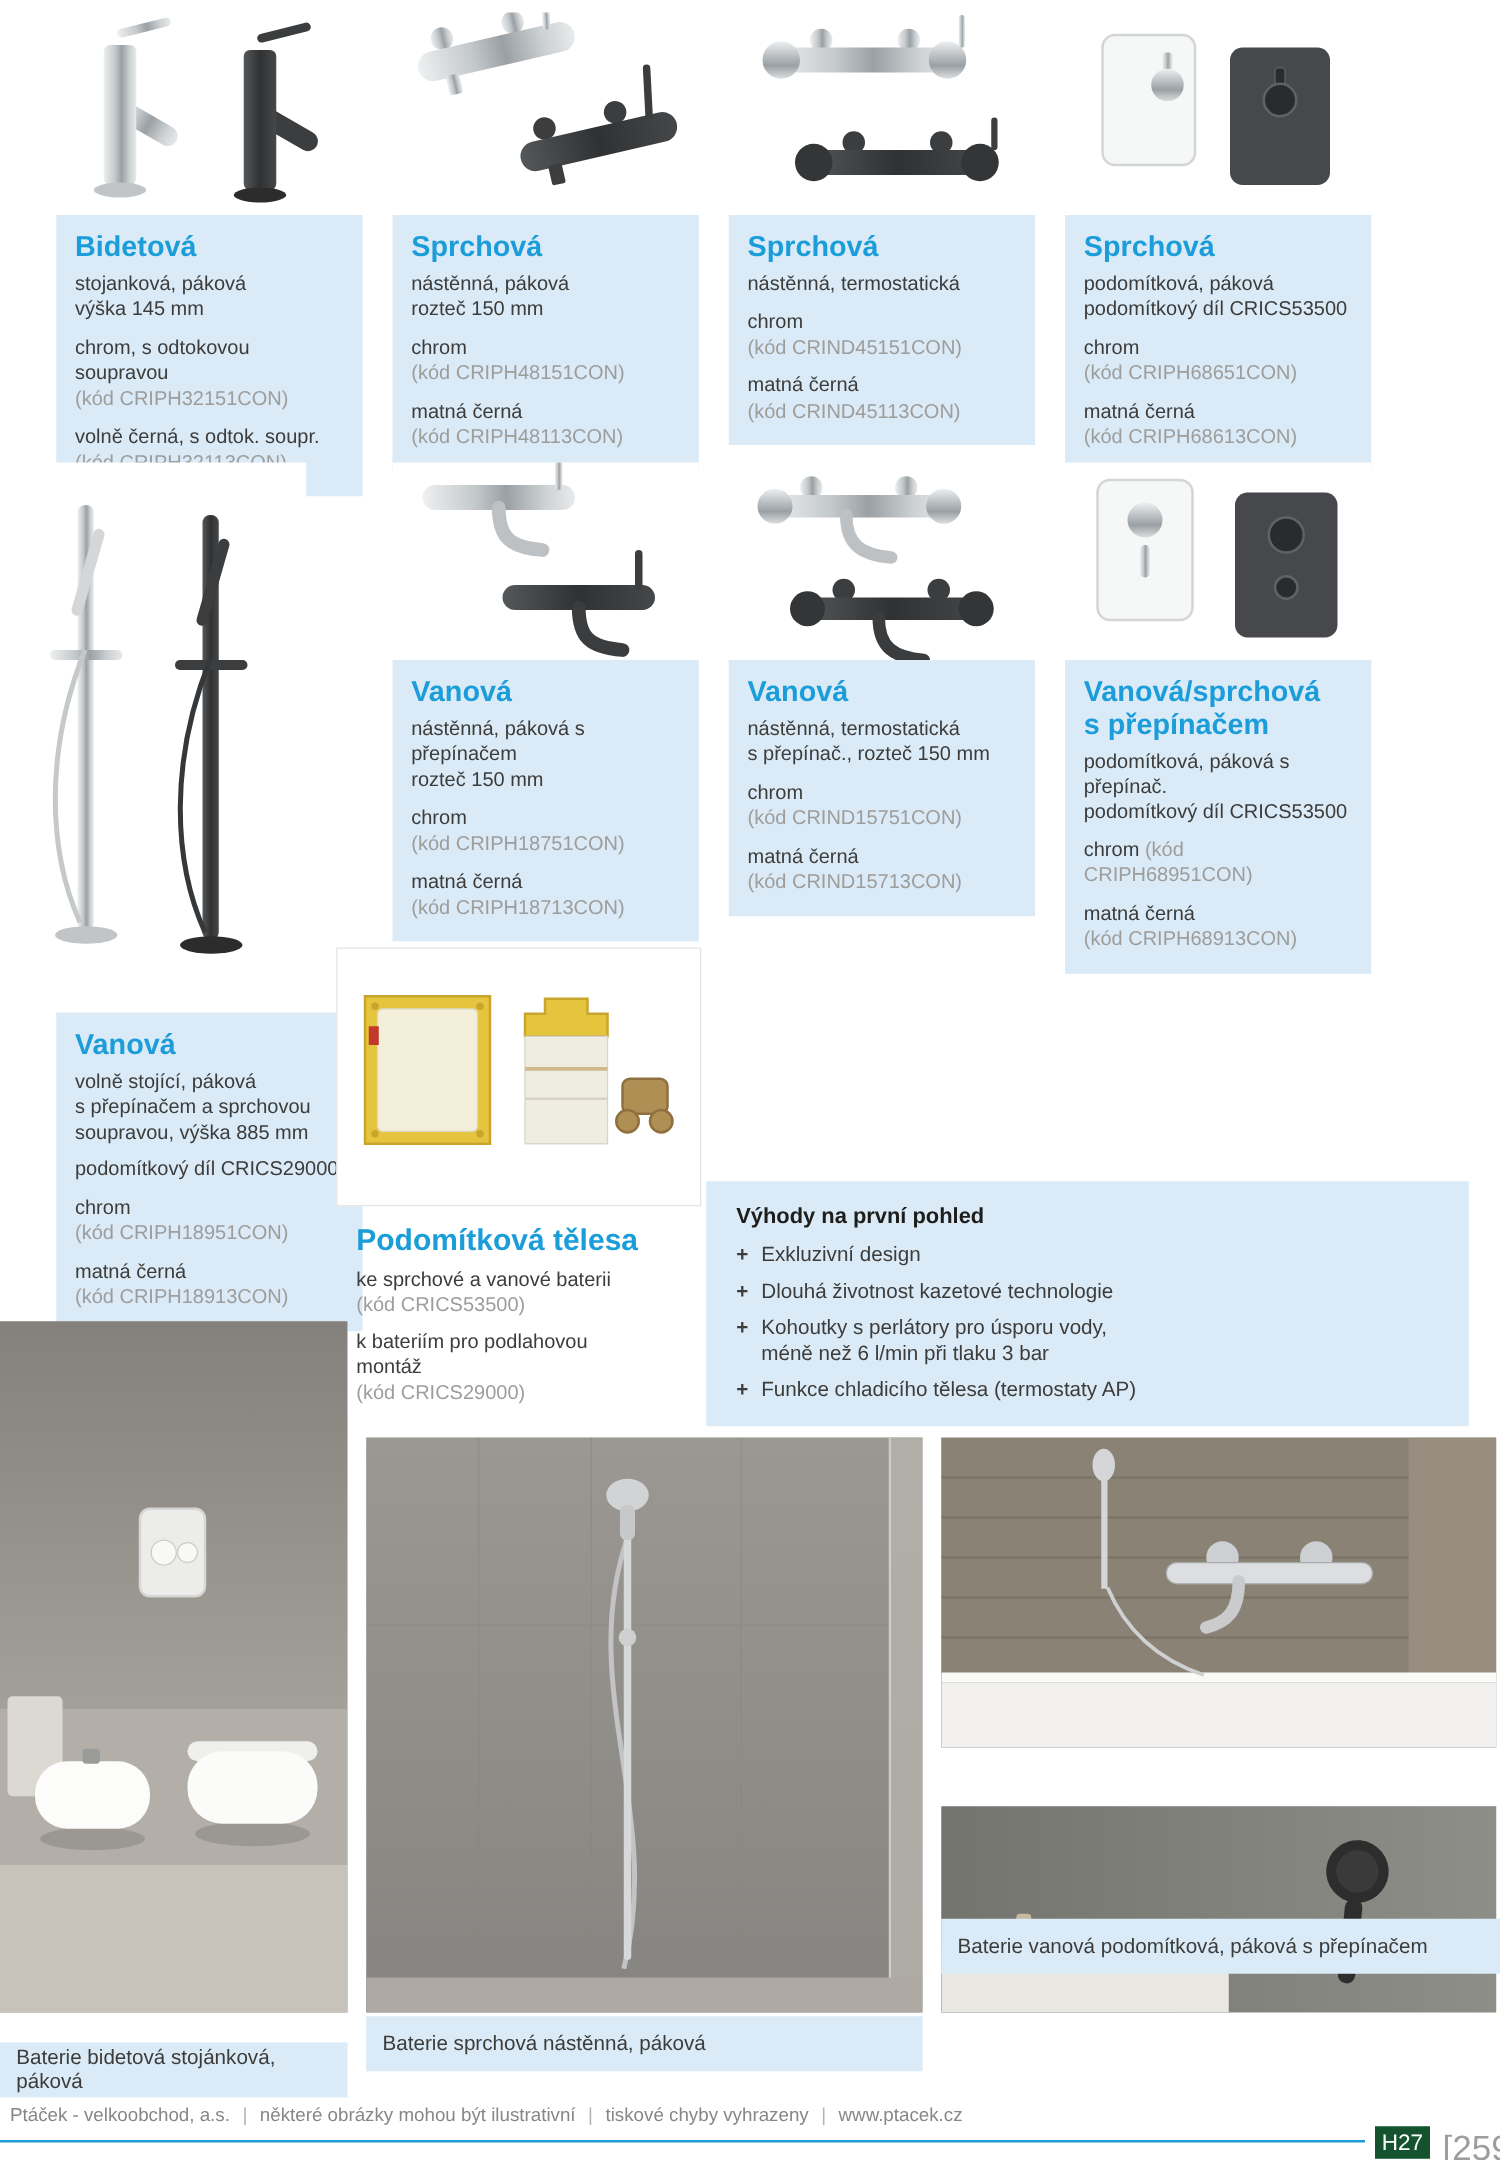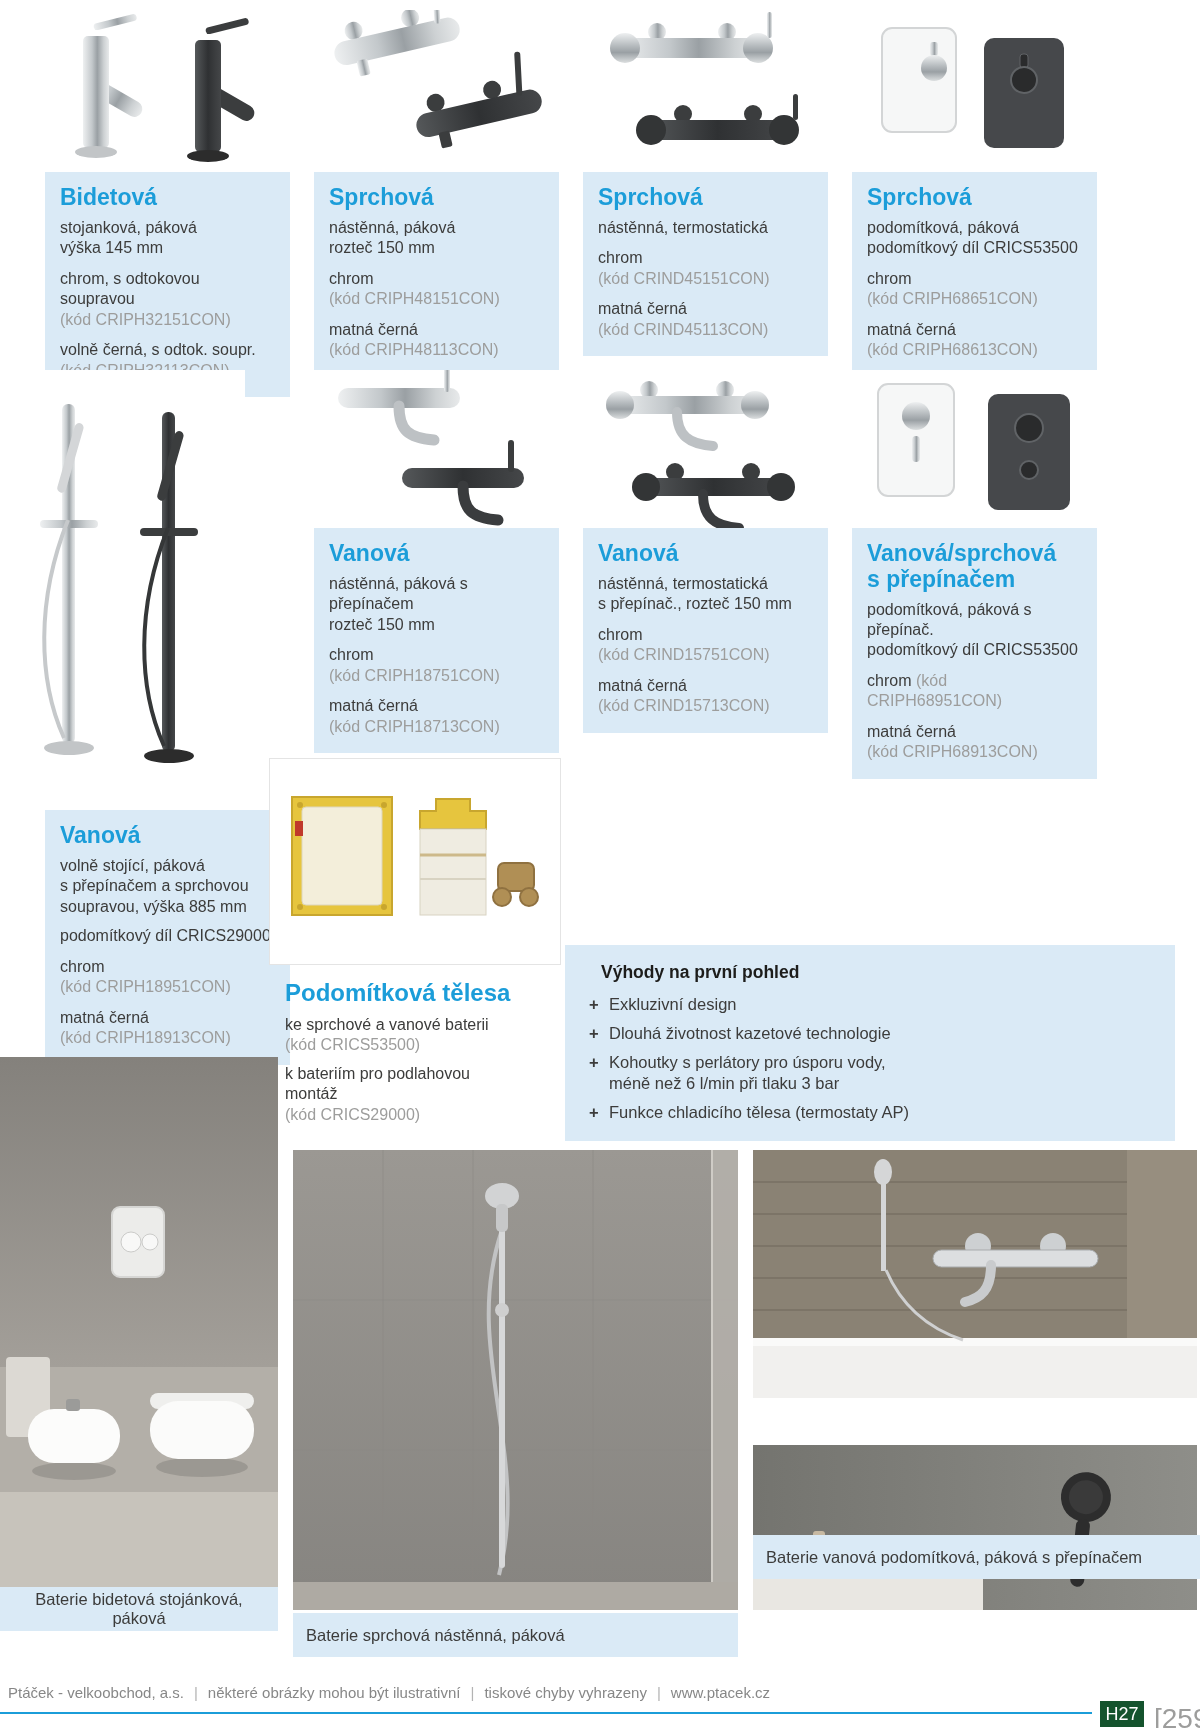--- a/index.html
+++ b/index.html
@@ -31,33 +31,33 @@
   #bodies .bimg{height:207px;border:1px solid #e4e4e4;box-sizing:border-box;background:#fff;
                 display:flex;align-items:center;justify-content:center;}
   #bodies .btxt{padding:14px 0 0 16px;}
   #bodies h3{margin:0 0 4px;font-size:24px;color:#1b9dd9;font-weight:bold;}
   #bodies .bitem{margin-top:8px;font-size:16px;line-height:1.28;}
   #bodies .btext{display:block;color:#3c3c3b;white-space:pre-line}
   #bodies .bcode{display:block;color:#9d9d9c}
 
   #benefits{position:absolute;left:565px;top:945px;width:610px;background:#daeaf6;
             padding:17px 24px 18px;box-sizing:border-box;}
-  #benefits h3{margin:0 12px 11px;font-size:17.5px;color:#1d1d1b;font-weight:bold;}
+  #benefits h3{margin:0 0 11px;font-size:17.5px;color:#1d1d1b;font-weight:bold;}
   .ben-item{display:flex;gap:8px;margin-top:8px;font-size:16.5px;line-height:1.27;color:#3c3c3b;}
   .ben-plus{font-weight:bold;flex:0 0 12px;}
   .ben-text{white-space:pre-line}
 
   .photo{position:absolute;overflow:hidden;background:#9a9894;}
   #photoL{left:0;top:1057px;width:278px;height:553px;}
   #photoM{left:293px;top:1150px;width:445px;height:460px;}
   #photoR1{left:753px;top:1150px;width:444px;height:248px;}
   #photoR2{left:753px;top:1445px;width:444px;height:165px;}
   .caption{position:absolute;background:#daeaf6;color:#3c3c3b;font-size:16.5px;
            display:flex;align-items:center;padding:0 13px;box-sizing:border-box;}
-  #capL{left:0;top:1587px;width:278px;height:44px;text-align:center;}
+  #capL{left:0;top:1634px;width:278px;height:44px;}
   #capM{left:293px;top:1613px;width:445px;height:44px;}
   #capR1{left:753px;top:1401px;width:444px;height:33px;}
   #capR2{left:753px;top:1535px;width:516px;height:44px;}
 
   #footer{position:absolute;left:8px;top:1684px;font-size:15px;color:#878787;white-space:nowrap;}
   #footer .sep{margin:0 10px;color:#b3b3b3;}
   #footer-line{position:absolute;left:0;top:1712px;width:1092px;height:2px;background:#1b9dd9;}
   #section-code{position:absolute;left:1100px;top:1701px;width:44px;height:26px;background:#14532d;
                 color:#fff;font-size:18px;display:flex;align-items:center;justify-content:center;}
   #page-number{position:absolute;left:1154px;top:1703px;font-size:28px;color:#9d9d9c;}

